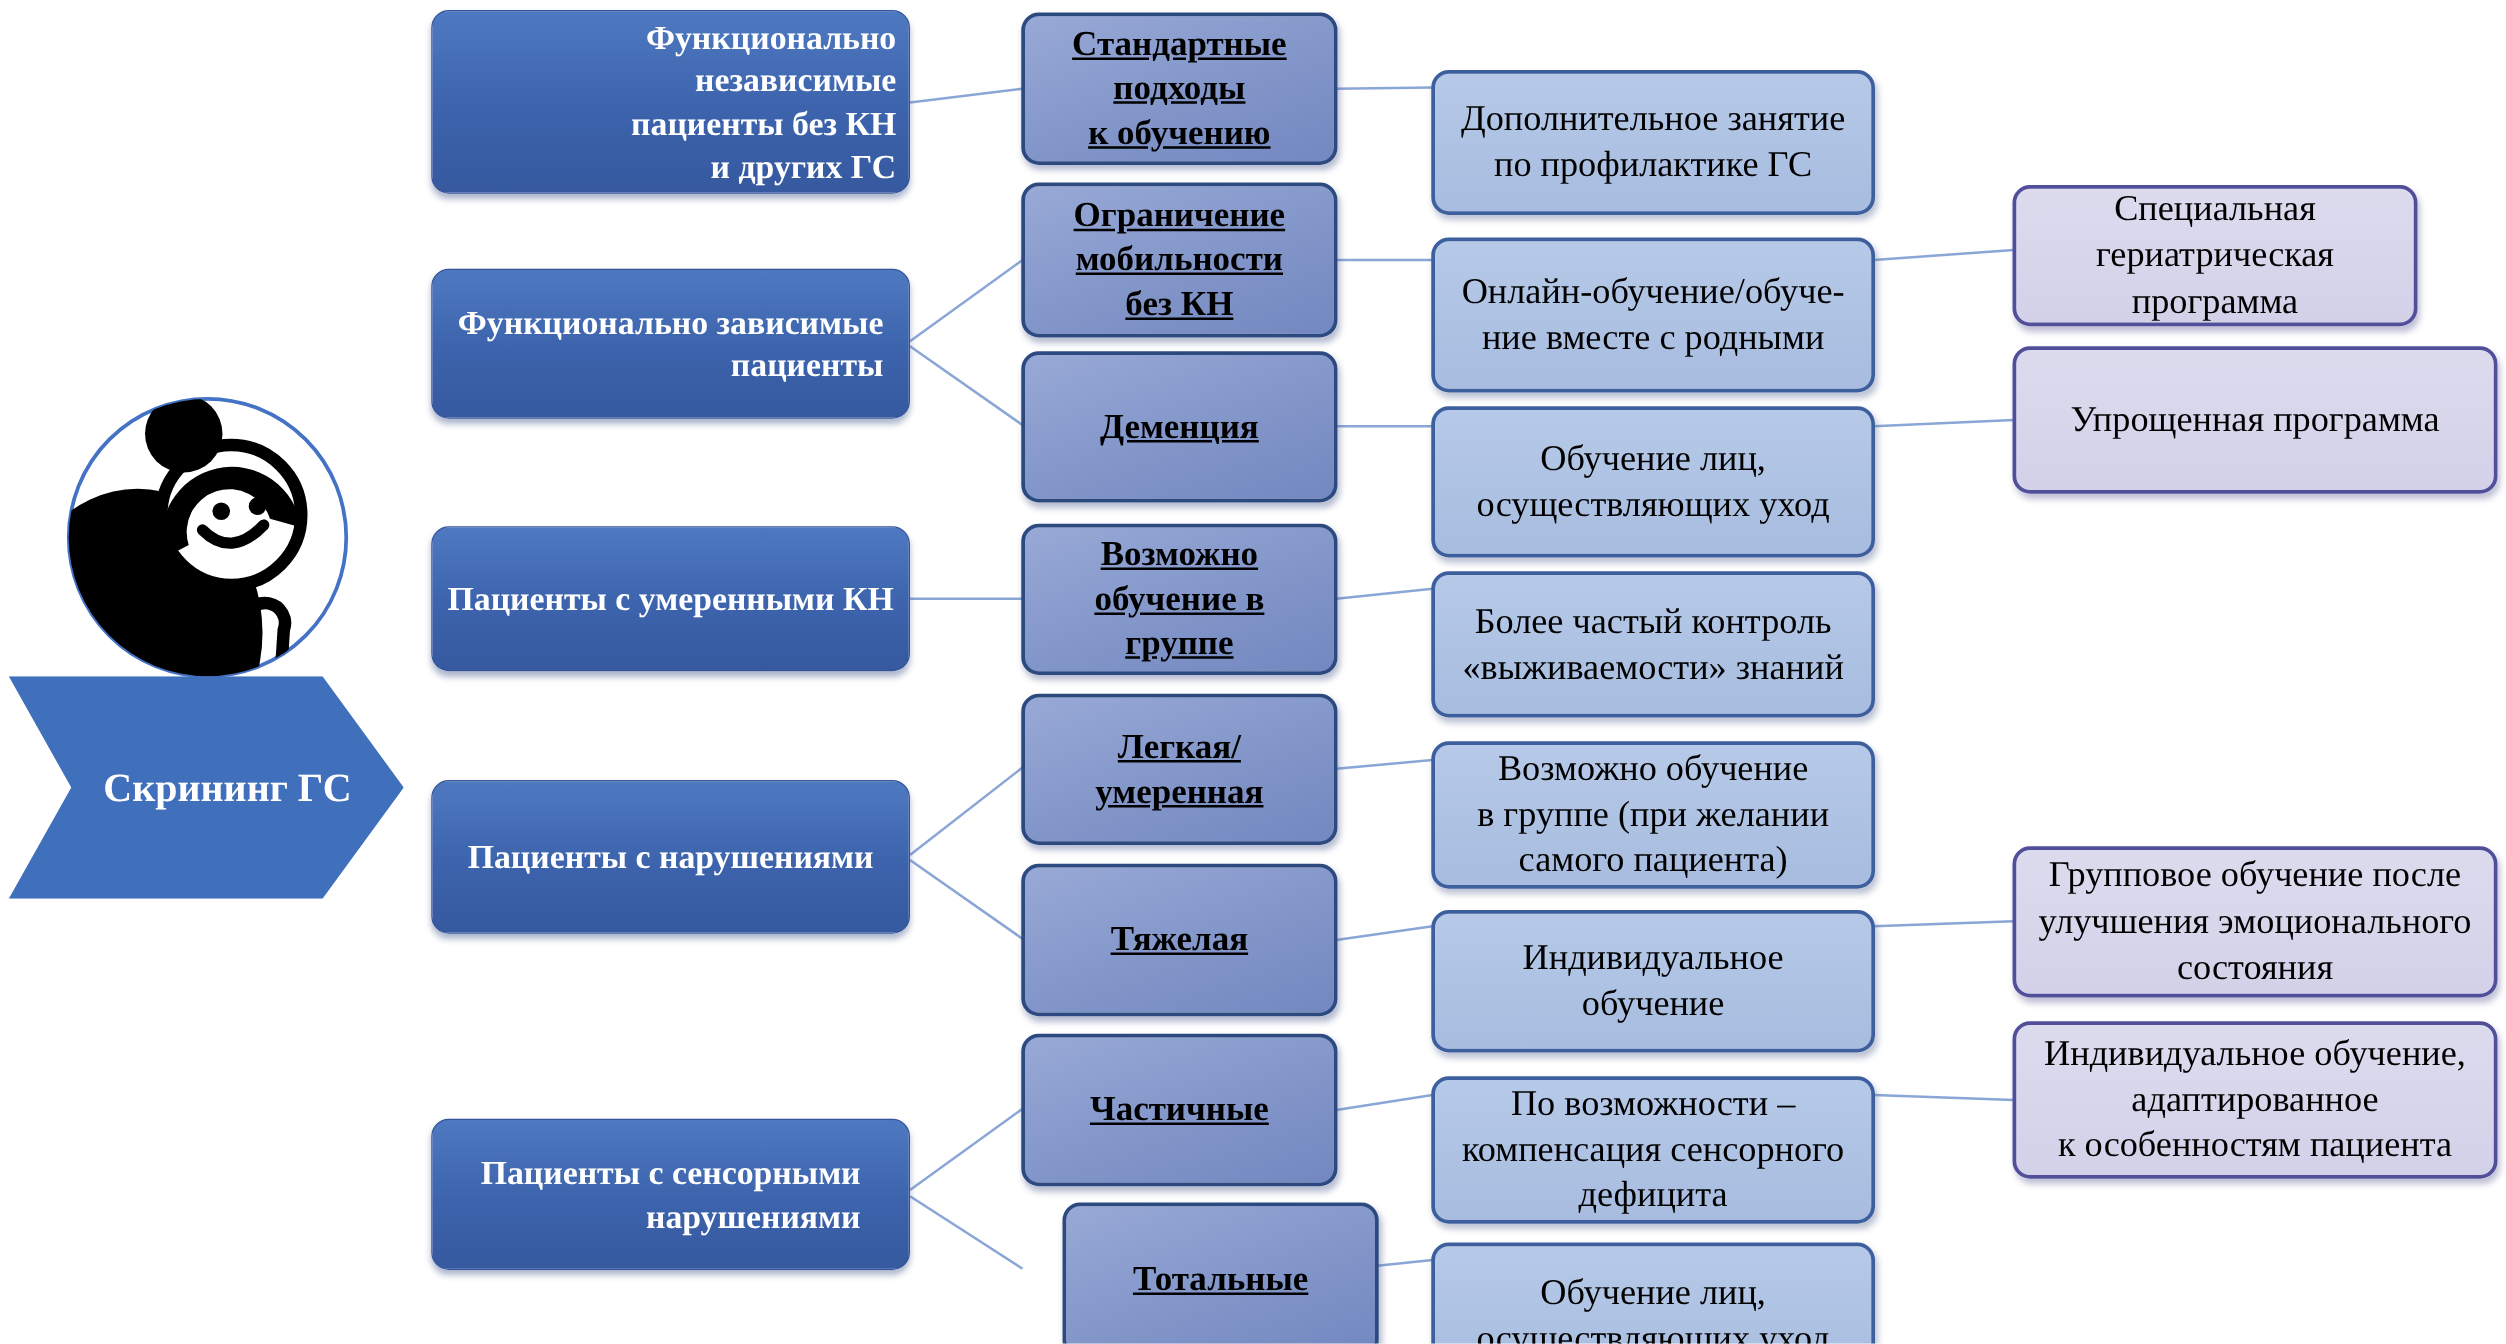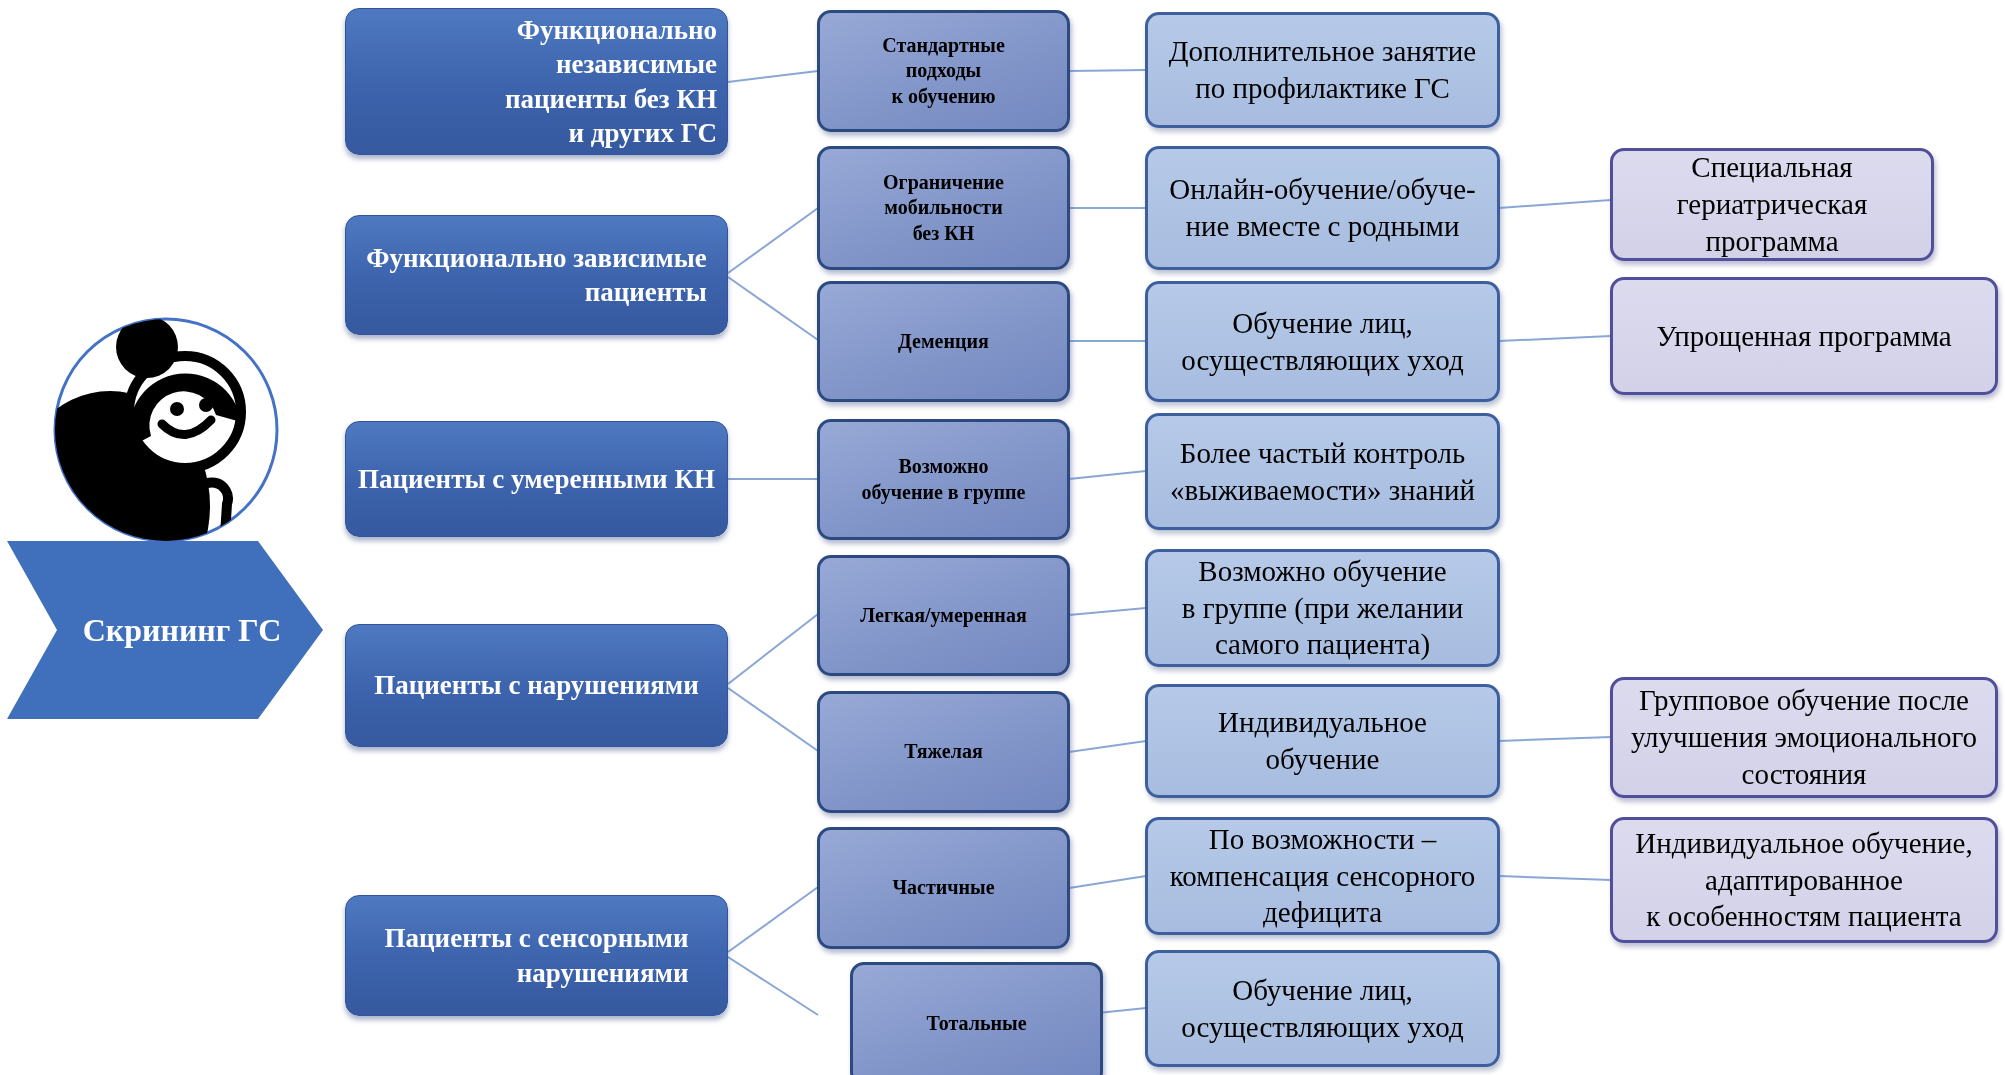--- a/index.html
+++ b/index.html
@@ -23,29 +23,31 @@
   }
   .lvl1 {
     background:linear-gradient(180deg,#4e79c0 0%,#3c63ac 55%,#36599f 100%);
     color:#ffffff; font-weight:bold; font-size:27px;
     border:1px solid #33549a;
     box-shadow:0 4px 5px rgba(70,90,140,0.45);
     text-align:right;
   }
   .lvl2 {
     background:linear-gradient(160deg,#98a9d6 0%,#8094c8 60%,#7388c0 100%);
-    color:#000000; font-weight:bold; font-size:20px;
+    color:#000000; font-weight:bold; font-size:28px;
     border:3px solid #2d4a80;
     box-shadow:2px 4px 5px rgba(90,105,150,0.45);
+    text-decoration:underline;
   }
   .lvl3 {
     background:linear-gradient(180deg,#b6c9e8 0%,#a7bcdf 100%);
     color:#000000; font-size:29px;
     border:3px solid #3d5f9e;
     box-shadow:2px 4px 5px rgba(90,105,150,0.40);
+    margin-top:44px;
   }
   .lvl4 {
     background:linear-gradient(180deg,#dcdbee 0%,#d2d1e8 100%);
     color:#000000; font-size:29px;
     border:3px solid #514e9a;
     box-shadow:2px 4px 5px rgba(95,92,150,0.40);
   }
   #screening-arrow { position:absolute; left:7px; top:541px; width:316px; height:178px; }
   #screening-label {
     position:absolute; left:7px; top:541px; width:316px; height:178px;

